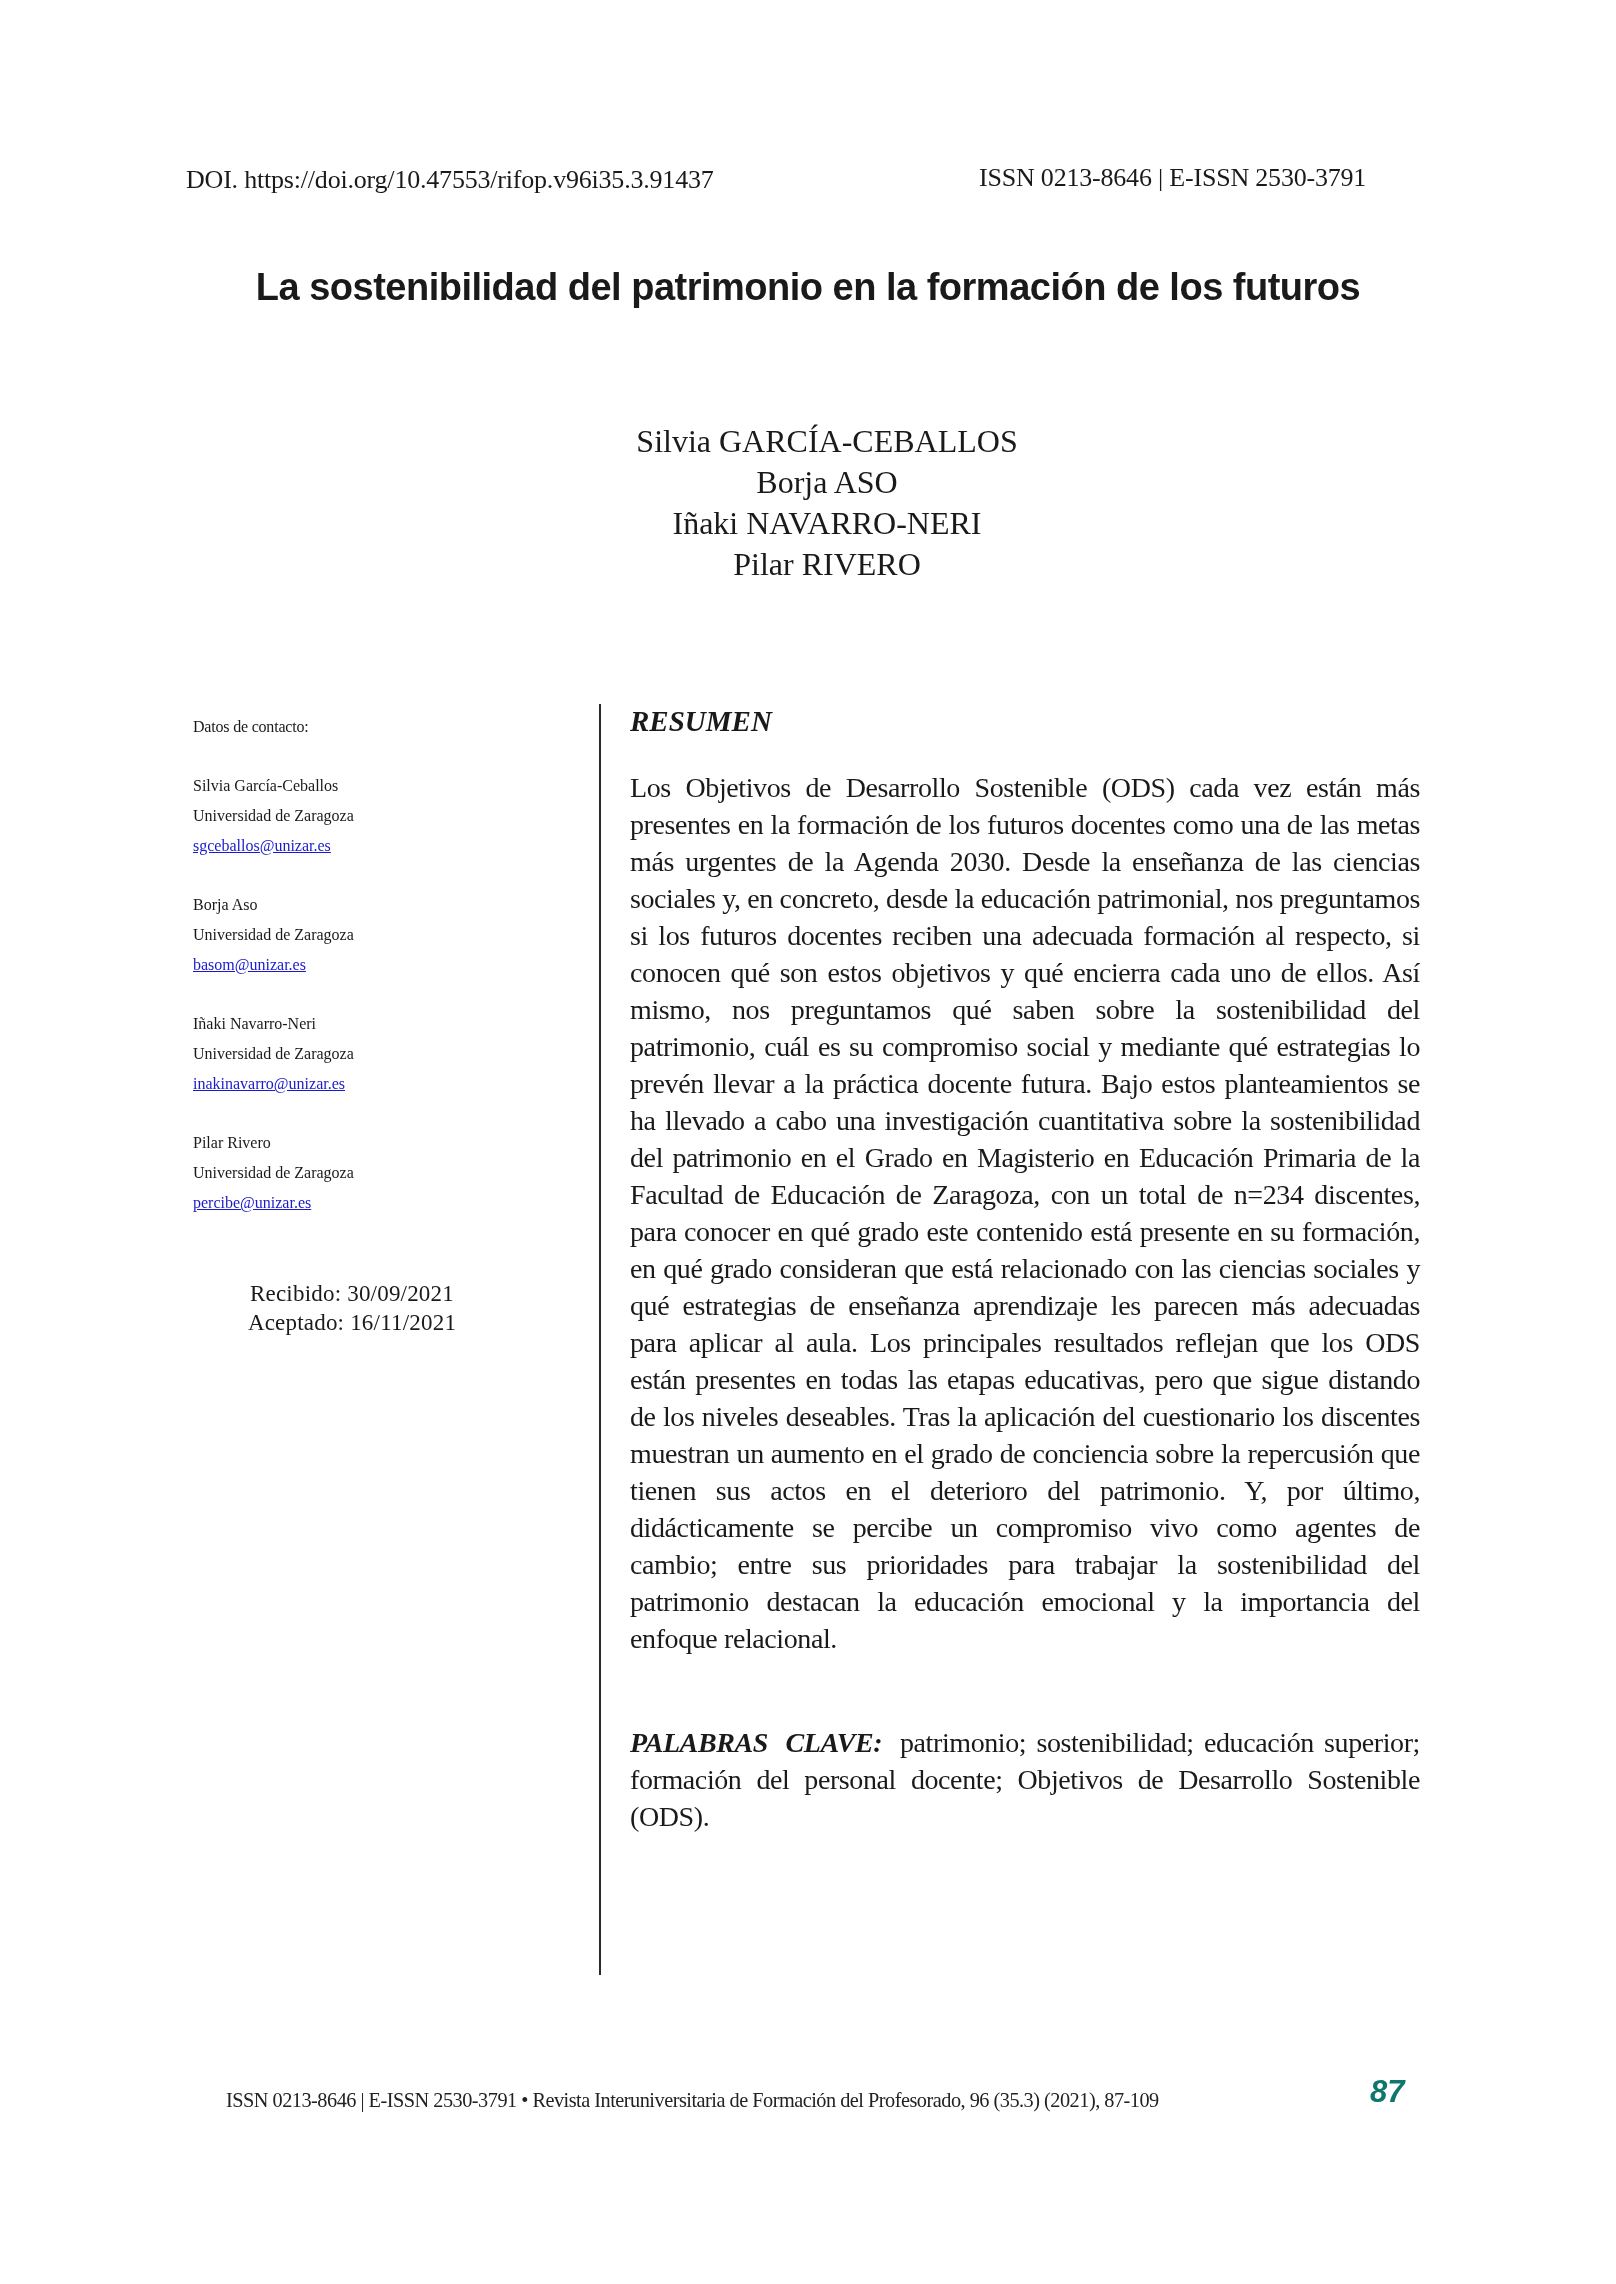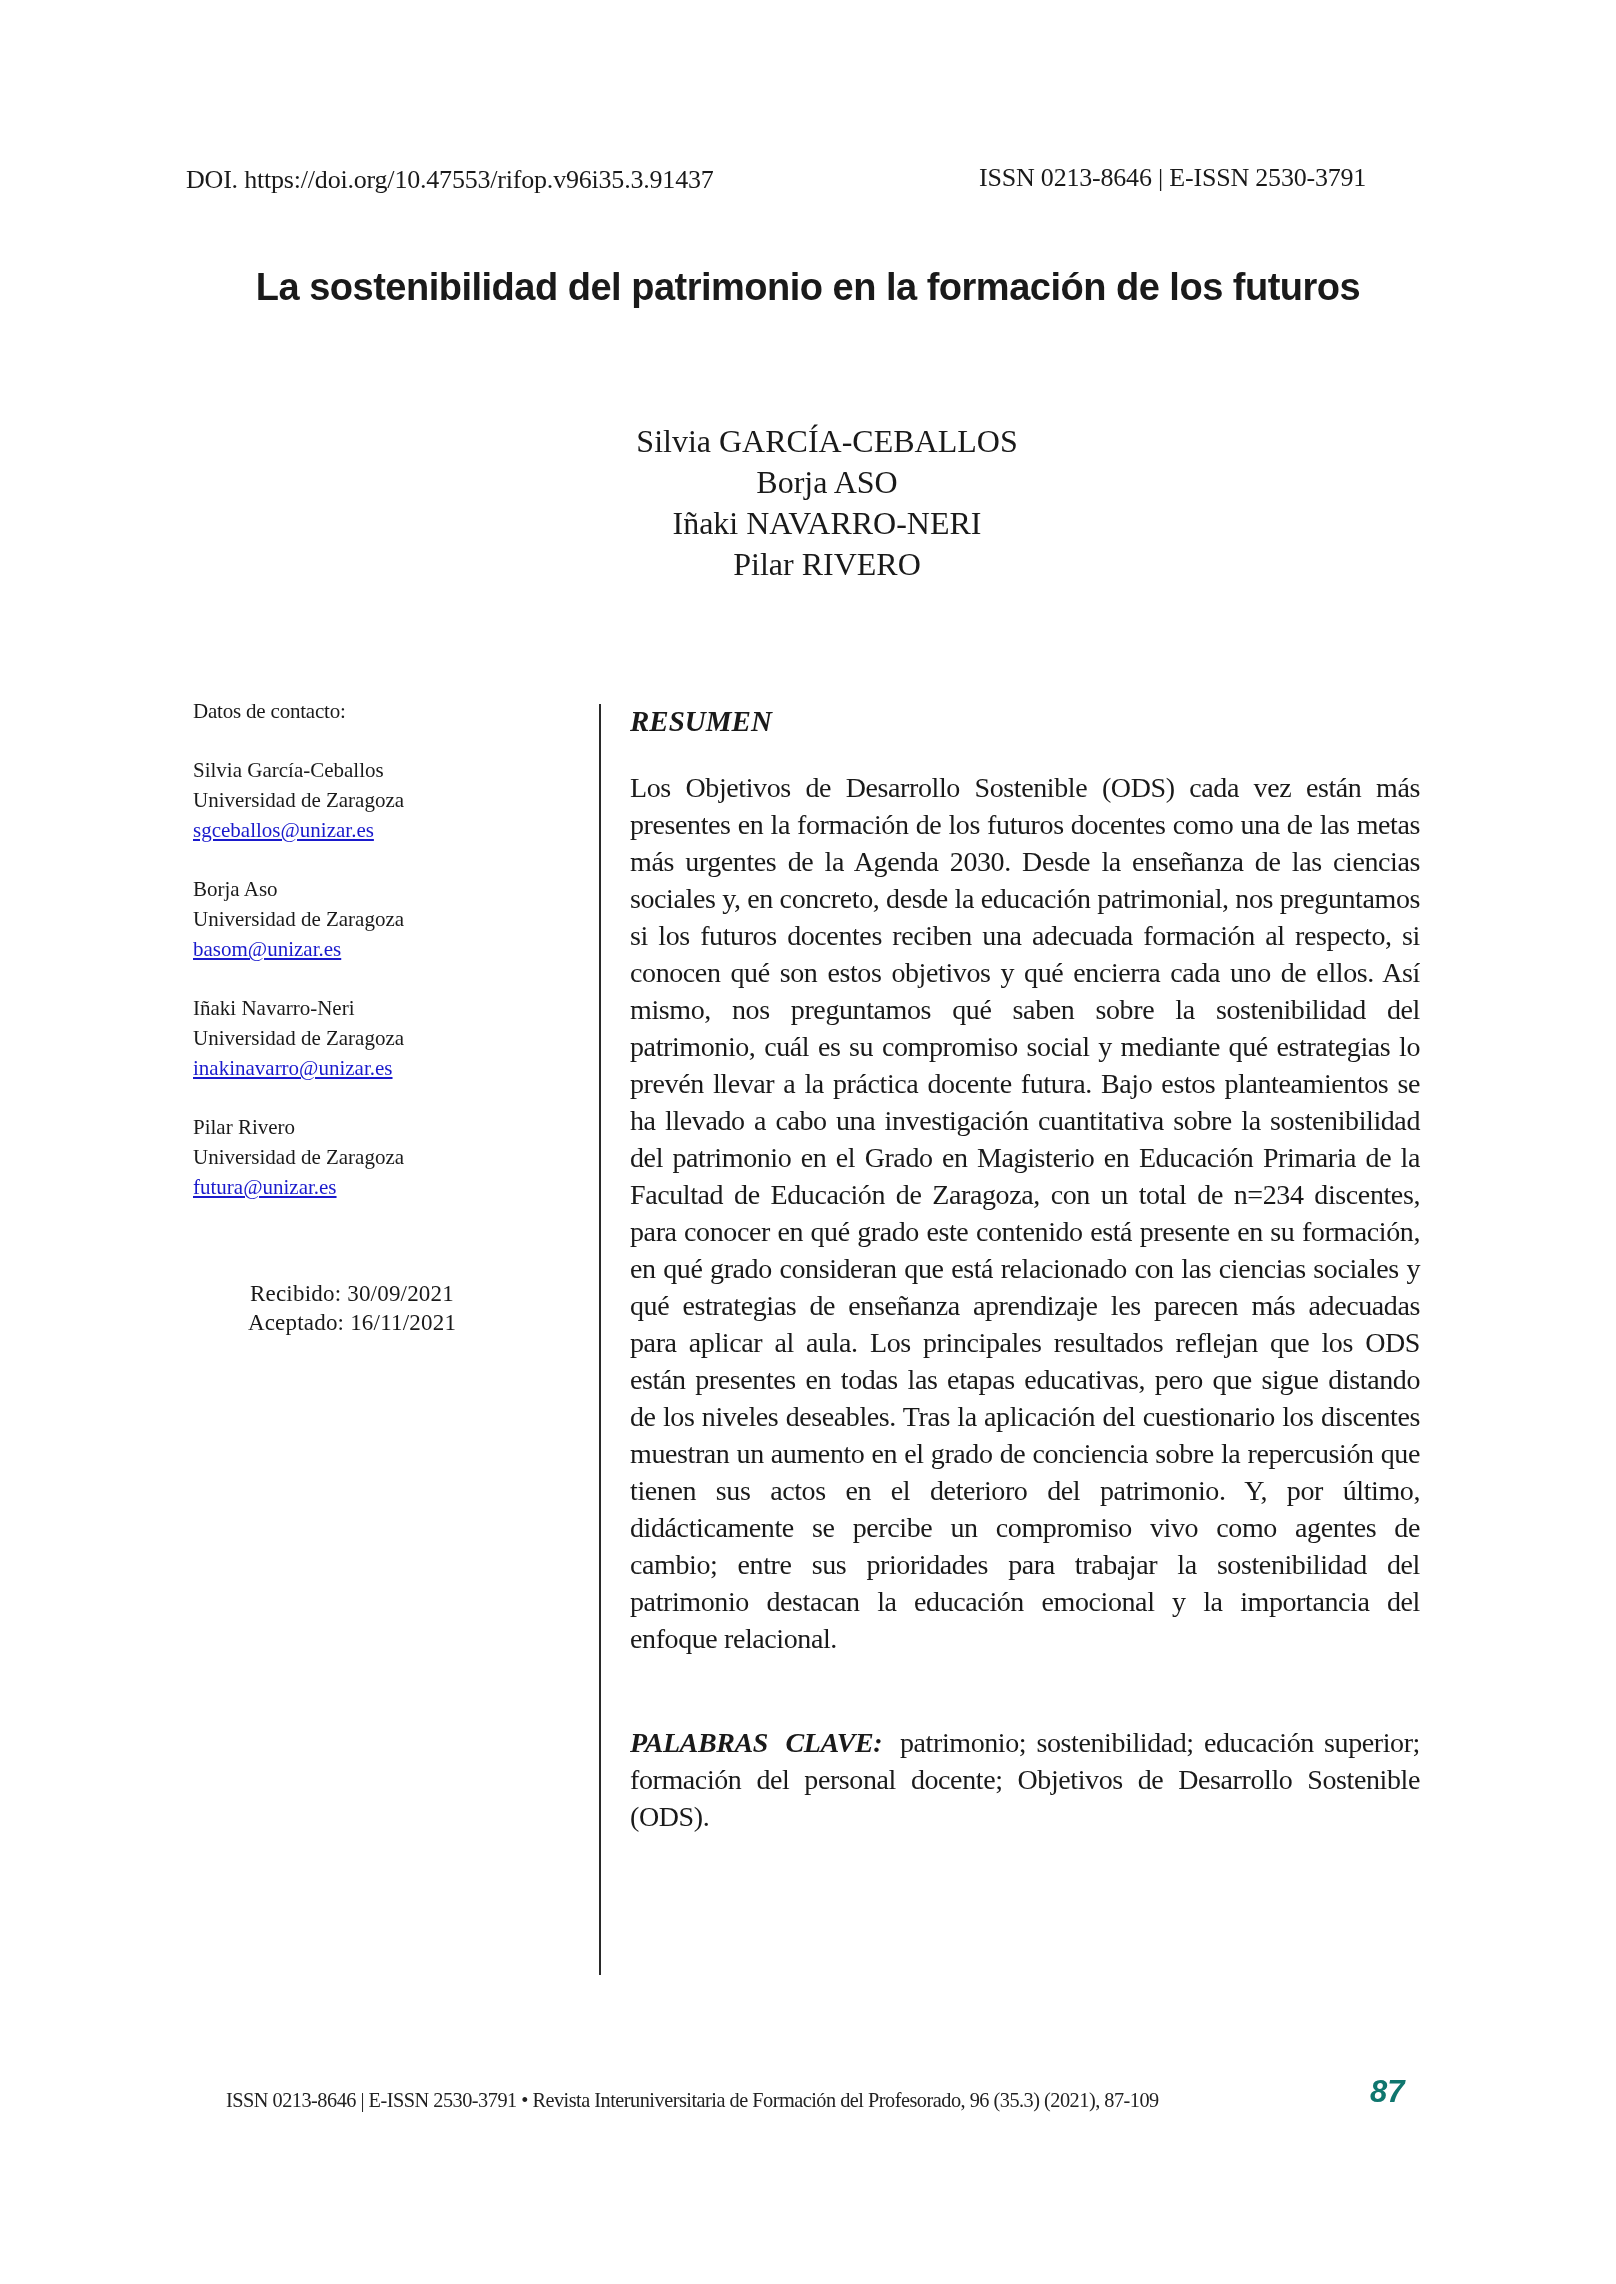--- a/index.html
+++ b/index.html
@@ -24,22 +24,22 @@
 
   
   .authors {
     left: 451px; top: 421px; width: 752px; text-align: center;
     font-size: 32px; line-height: 41px;
   }
   .authors div { display: block; }
 
   
   .contact {
-    left: 193px; top: 696px; width: 346px;
-    font-size: 21px; line-height: 30px;
+    left: 193px; top: 712px; width: 346px;
+    font-size: 16px; line-height: 30px;
   }
   .contact .label { margin-bottom: 29px; letter-spacing: -0.2px; }
   .contact .person { margin-bottom: 29px; }
   .contact a { color: #1a1acc; text-decoration: underline; }
 
   .dates {
     left: 179px; top: 1279px; width: 346px; text-align: center;
     font-size: 23px; line-height: 29px; letter-spacing: 0.2px;
   }
 
@@ -106,21 +106,21 @@
 
   <div class="person">
     <div>Iñaki Navarro-Neri</div>
     <div>Universidad de Zaragoza</div>
     <div><a>inakinavarro@unizar.es</a></div>
   </div>
 
   <div class="person">
     <div>Pilar Rivero</div>
     <div>Universidad de Zaragoza</div>
-    <div><a>futura@unizar.es</a></div>
+    <div><a>percibe@unizar.es</a></div>
   </div>
 </div>
 
 <div class="abs dates">
   <div>Recibido: 30/09/2021</div>
   <div>Aceptado: 16/11/2021</div>
 </div>
 
 <div class="abs vrule"></div>
 

